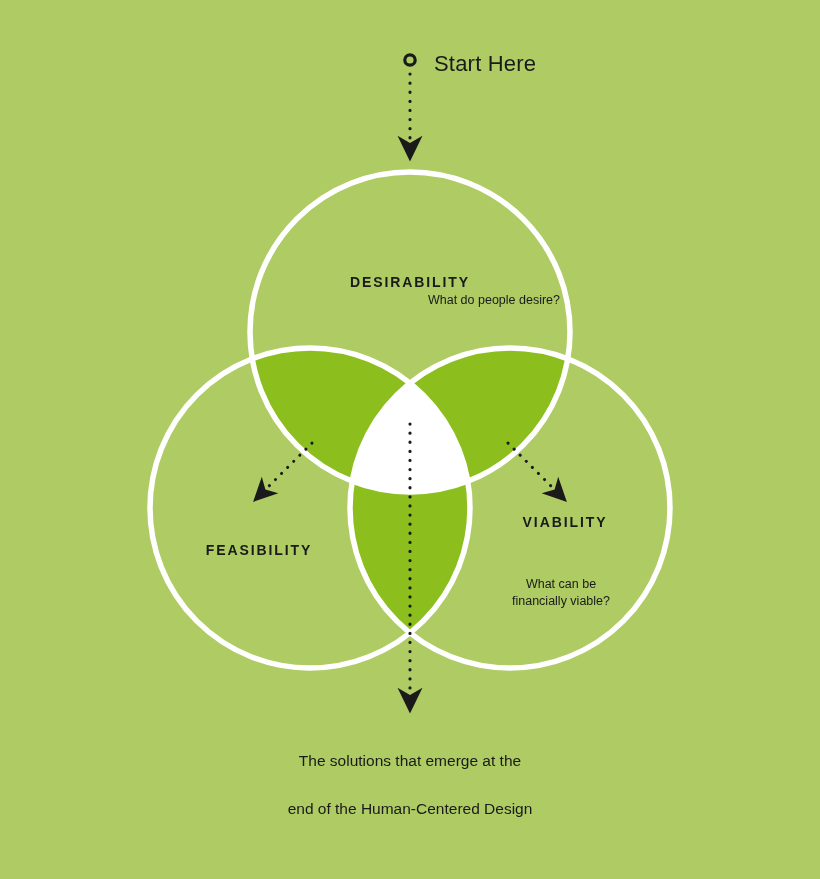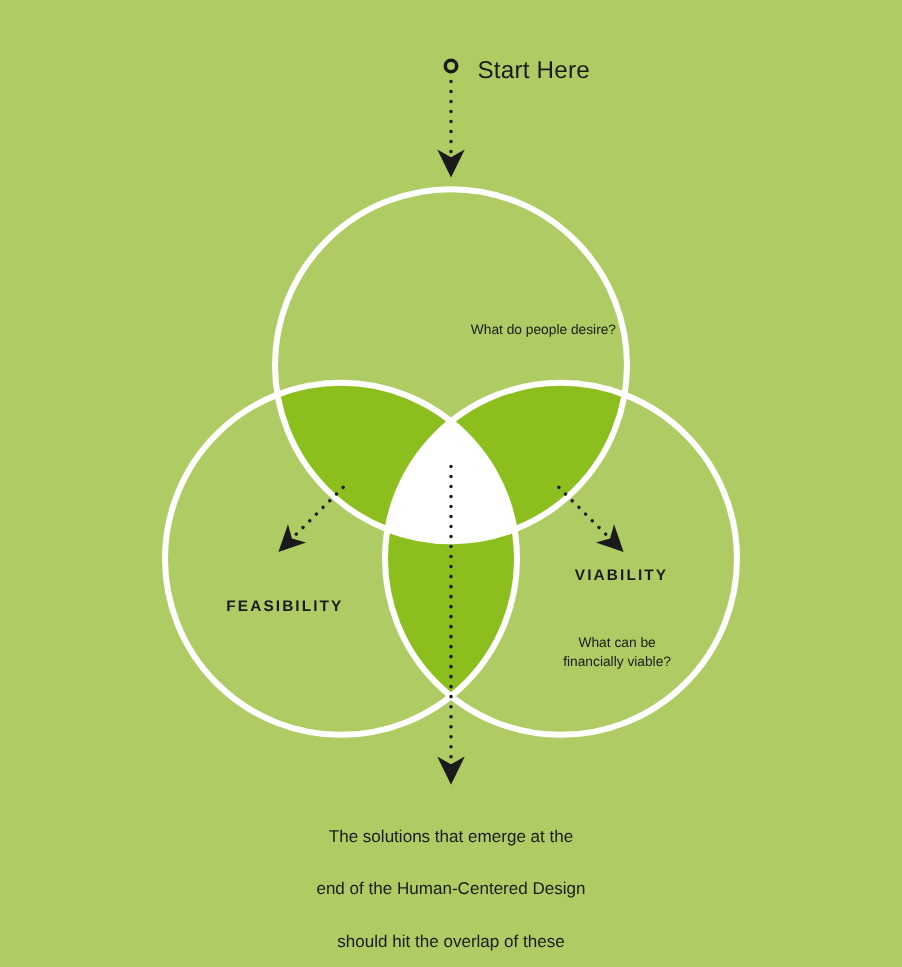--- a/index.html
+++ b/index.html
@@ -127,29 +127,29 @@
 
     <line x1="312" y1="443" x2="262" y2="493" stroke="#1a1a1a" stroke-width="3" stroke-linecap="round" stroke-dasharray="0.1 8.5" marker-end="url(#arrowhead)"></line>
 
     <line x1="508" y1="443" x2="558" y2="493" stroke="#1a1a1a" stroke-width="3" stroke-linecap="round" stroke-dasharray="0.1 8.5" marker-end="url(#arrowhead)"></line>
 
     <line x1="410" y1="424" x2="410" y2="700" stroke="#1a1a1a" stroke-width="3.2" stroke-linecap="round" stroke-dasharray="0.1 9" marker-end="url(#arrowhead)"></line>
   </svg>
 
   <div class="txt" id="start-label">Start Here</div>
 
+  <div class="txt lens-title" id="desirability-title">DESIRABILITY</div>
   <div class="txt lens-sub" id="desirability-sub">What do people desire?</div>
 
   <div class="txt lens-title" id="feasibility-title">FEASIBILITY</div>
 
   <div class="txt lens-title" id="viability-title">VIABILITY</div>
   <div class="txt lens-sub" id="viability-sub">What can be
 financially viable?</div>
 
   <div class="txt" id="conclusion">
     <div>The solutions that emerge at the</div>
     <div>end of the Human-Centered Design</div>
-    <div>should hit the overlap of these</div>
     
     
   </div>
 
 </div>
 
 </body></html>

